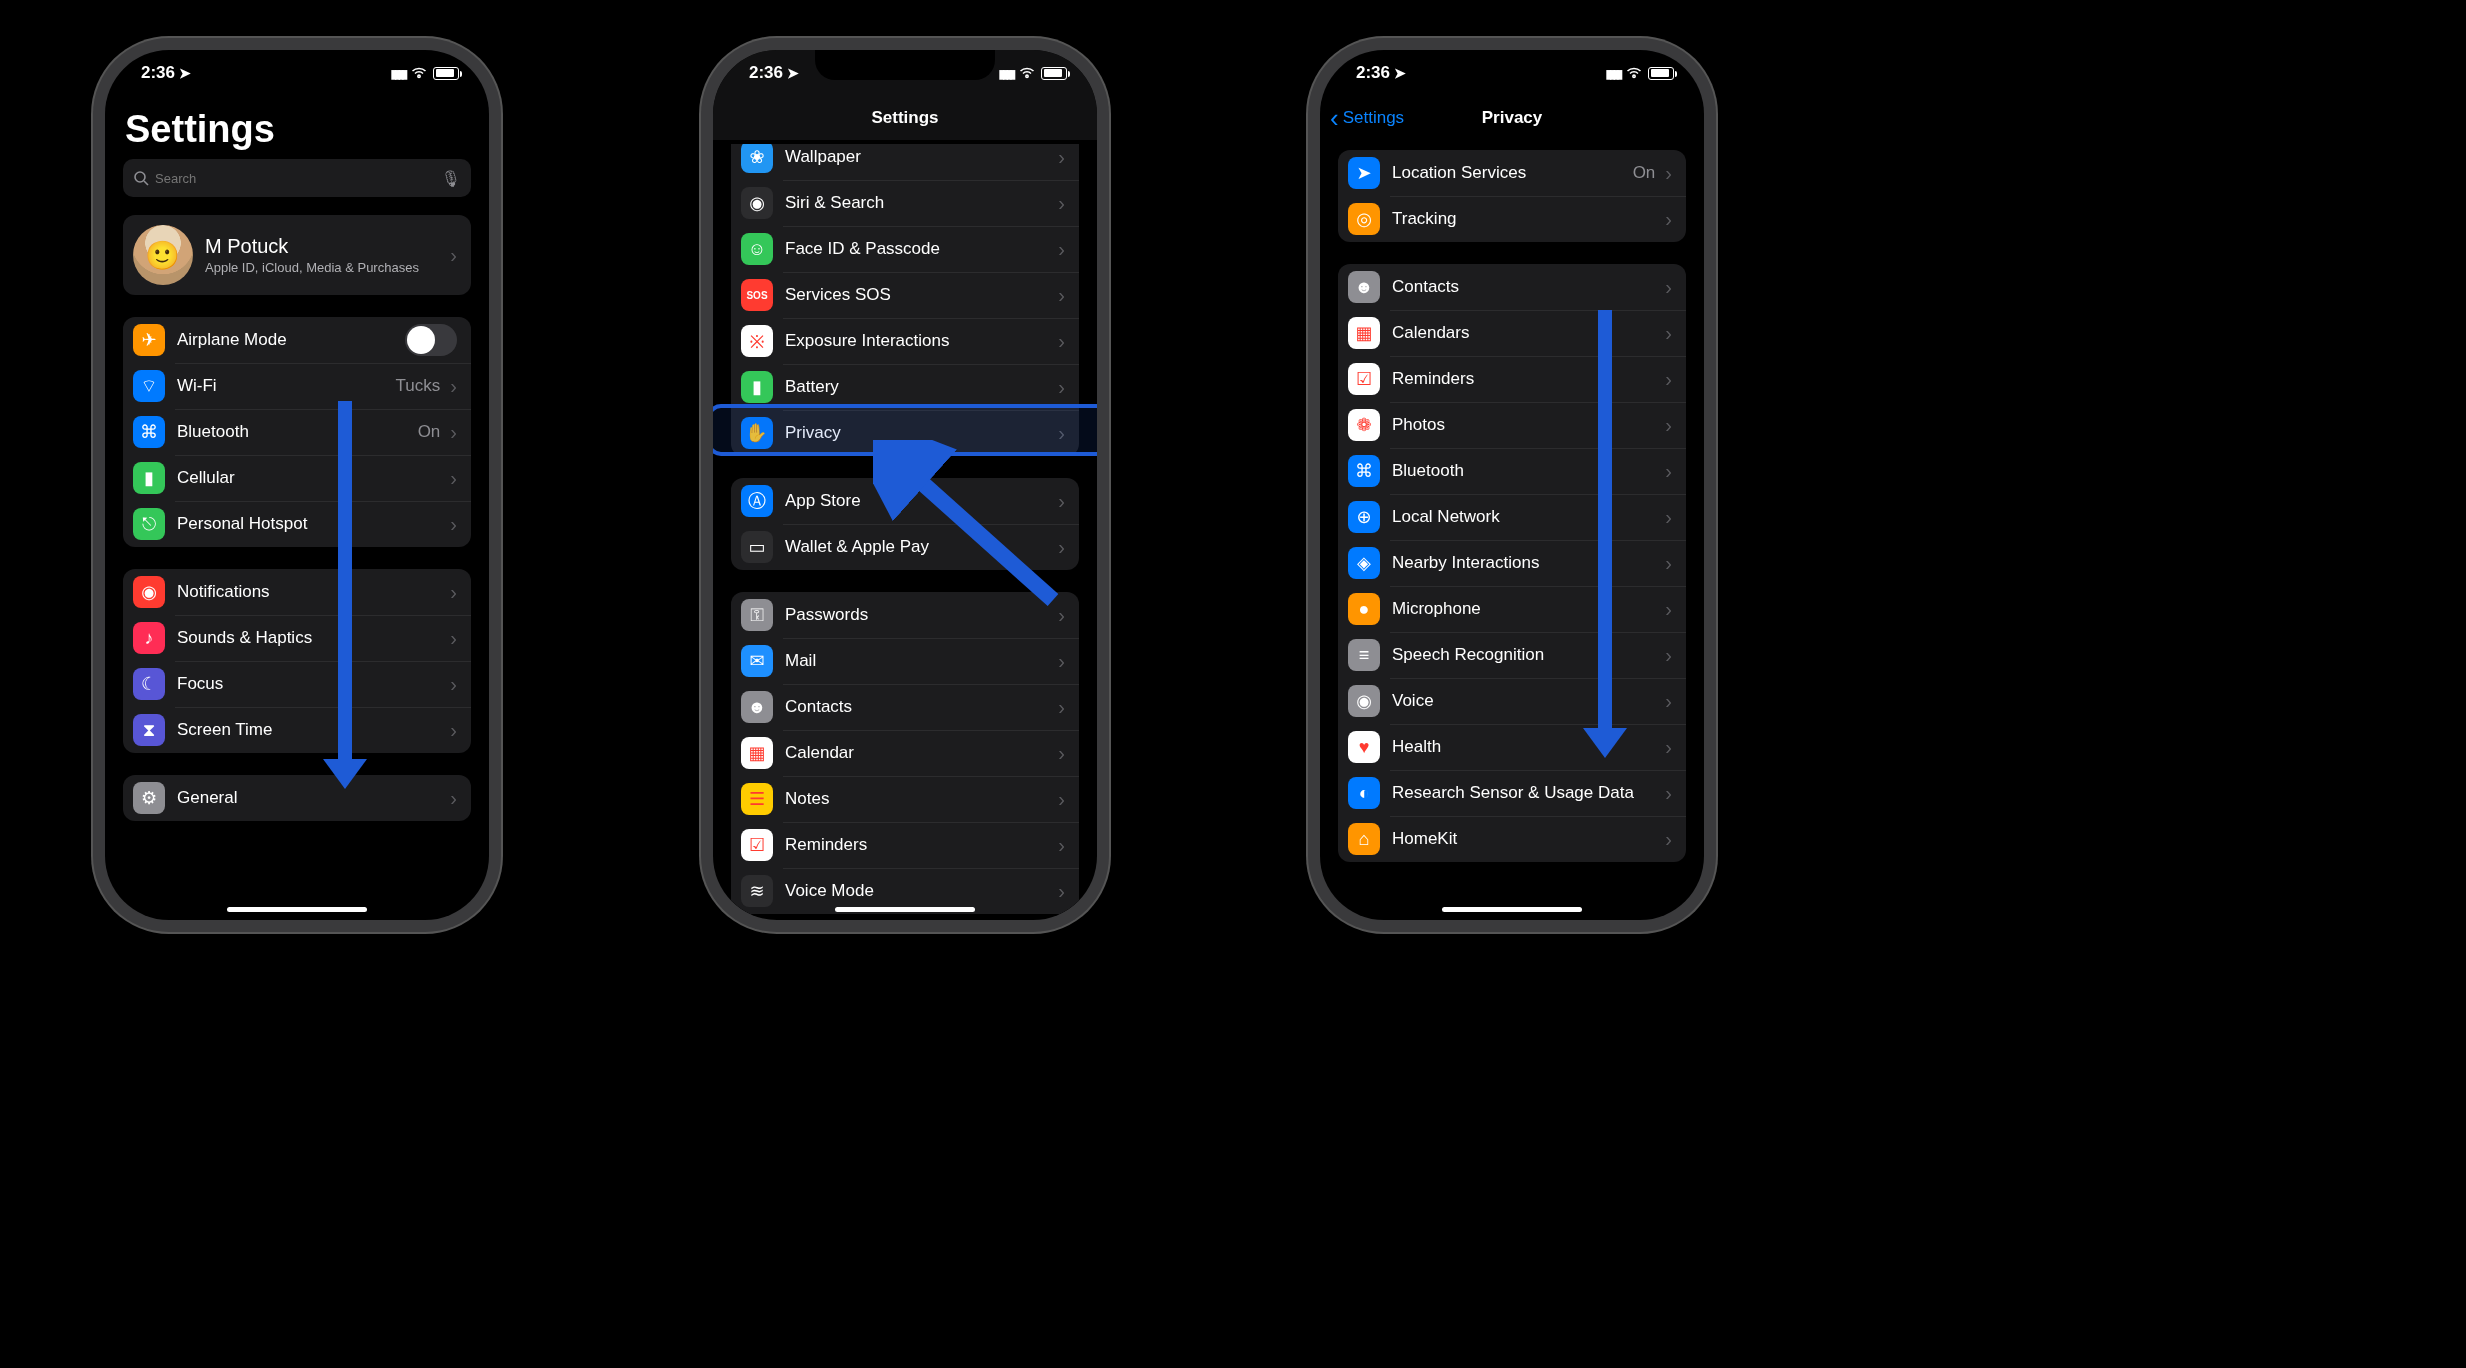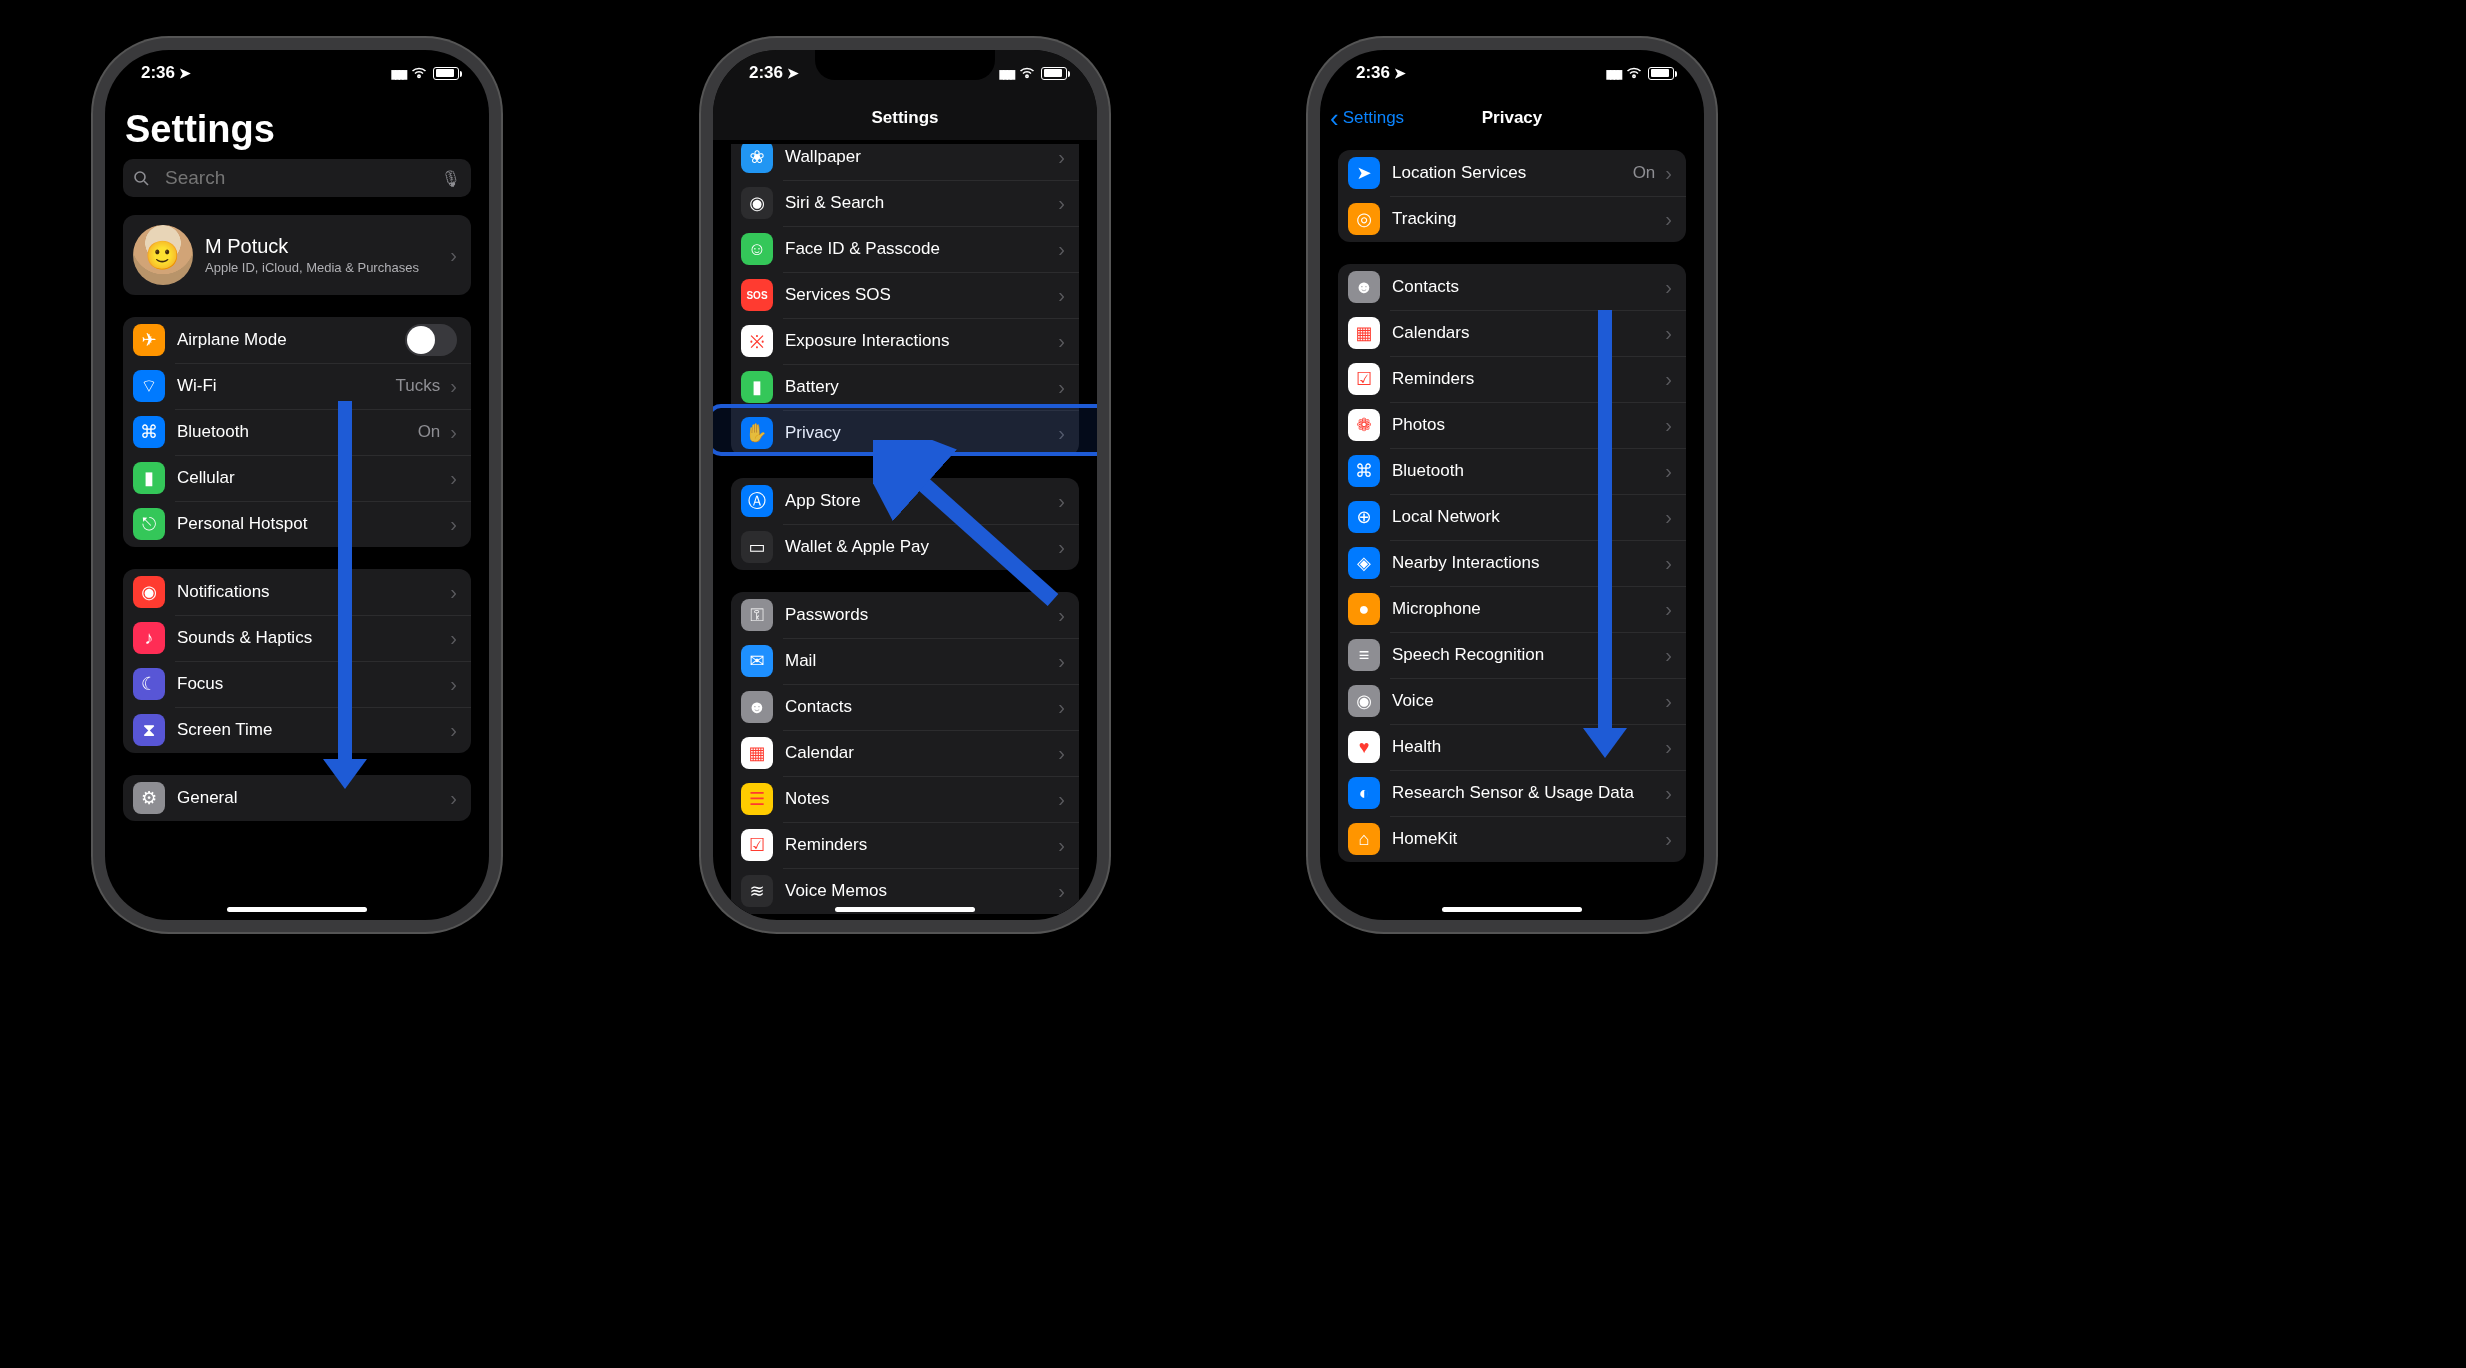--- a/index.html
+++ b/index.html
@@ -45,21 +45,21 @@
   .content { flex:1; overflow:hidden; padding:0 18px; position:relative; }
   .big-title { font-size:38px; font-weight:700; margin:12px 0 8px 2px; }
   .search-bar {
     display:flex; align-items:center;
     background:#1c1c1e; border-radius:10px;
     height:38px; padding:0 10px; margin-bottom:18px;
     position:relative;
   }
   .search-bar input {
     flex:1; background:none; border:none; color:#22c55e;
-    font-size:19px; margin-left:16px; outline:none;
+    font-size:13px; margin-left:6px; outline:none;
   }
   .mic { position:absolute; right:10px; color:#8e8e93; font-size:16px;}
   .group { background:#1c1c1e; border-radius:12px; overflow:hidden; margin-bottom:22px; }
   .row {
     display:flex; align-items:center;
     min-height:46px; padding:6px 14px 6px 10px;
     position:relative;
   }
   .row + .row::before {
     content:""; position:absolute; top:0; left:52px; right:0;
@@ -339,21 +339,21 @@
               <div class="label">Notes</div>
               <span class="chev">›</span>
             </div>
             <div class="row">
               <div class="icon" style="background: rgb(255, 255, 255); color: rgb(255, 59, 48);">☑</div>
               <div class="label">Reminders</div>
               <span class="chev">›</span>
             </div>
             <div class="row">
               <div class="icon" style="background: rgb(44, 44, 46); color: rgb(255, 255, 255);">≋</div>
-              <div class="label">Voice Memos</div>
+              <div class="label">Voice Mode</div>
               <span class="chev">›</span>
             </div>
           </div>
       </div>
       <div class="highlight-box" style="left:-6px; top:264px; width:416px; height:52px;"></div>
       <svg class="arrow-diag" style="left:160px; top:300px;" width="200" height="200">
         <defs>
             <marker id="ah2" markerWidth="10" markerHeight="10" refX="2" refY="3" orient="auto">
               <path d="M0,0 L0,6 L8,3 z" fill="#1e5bd6"></path>
             </marker>

